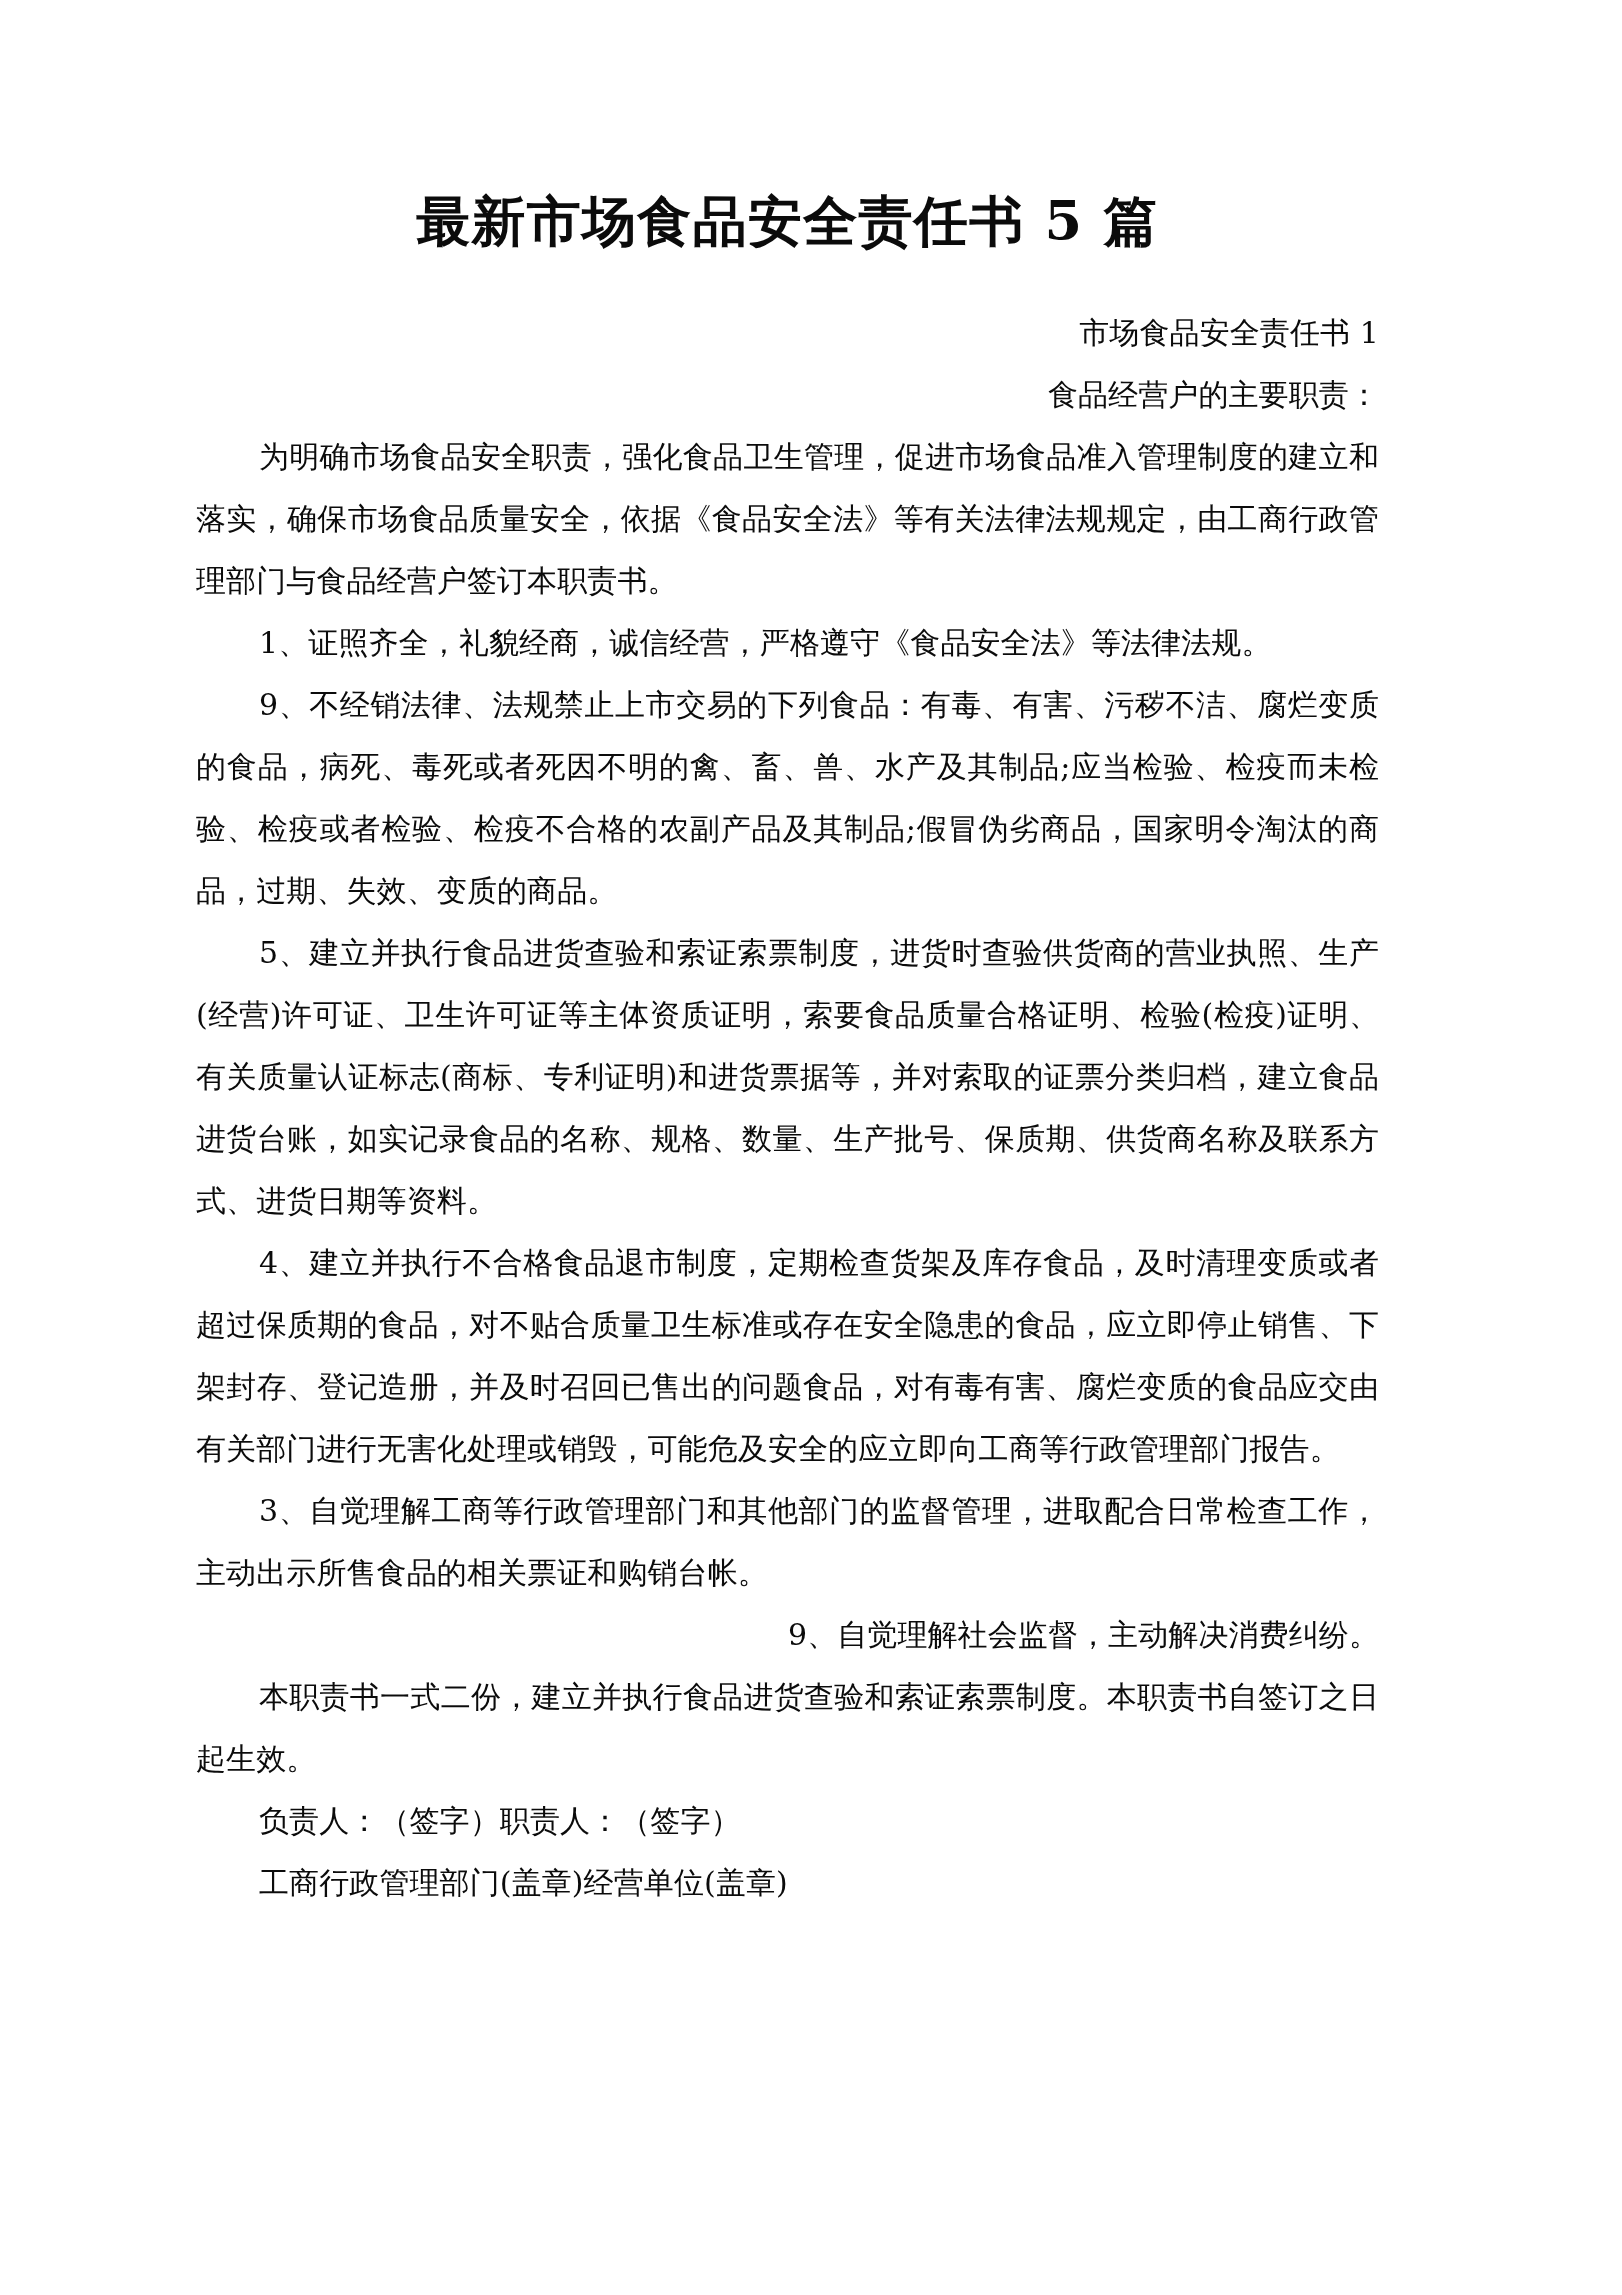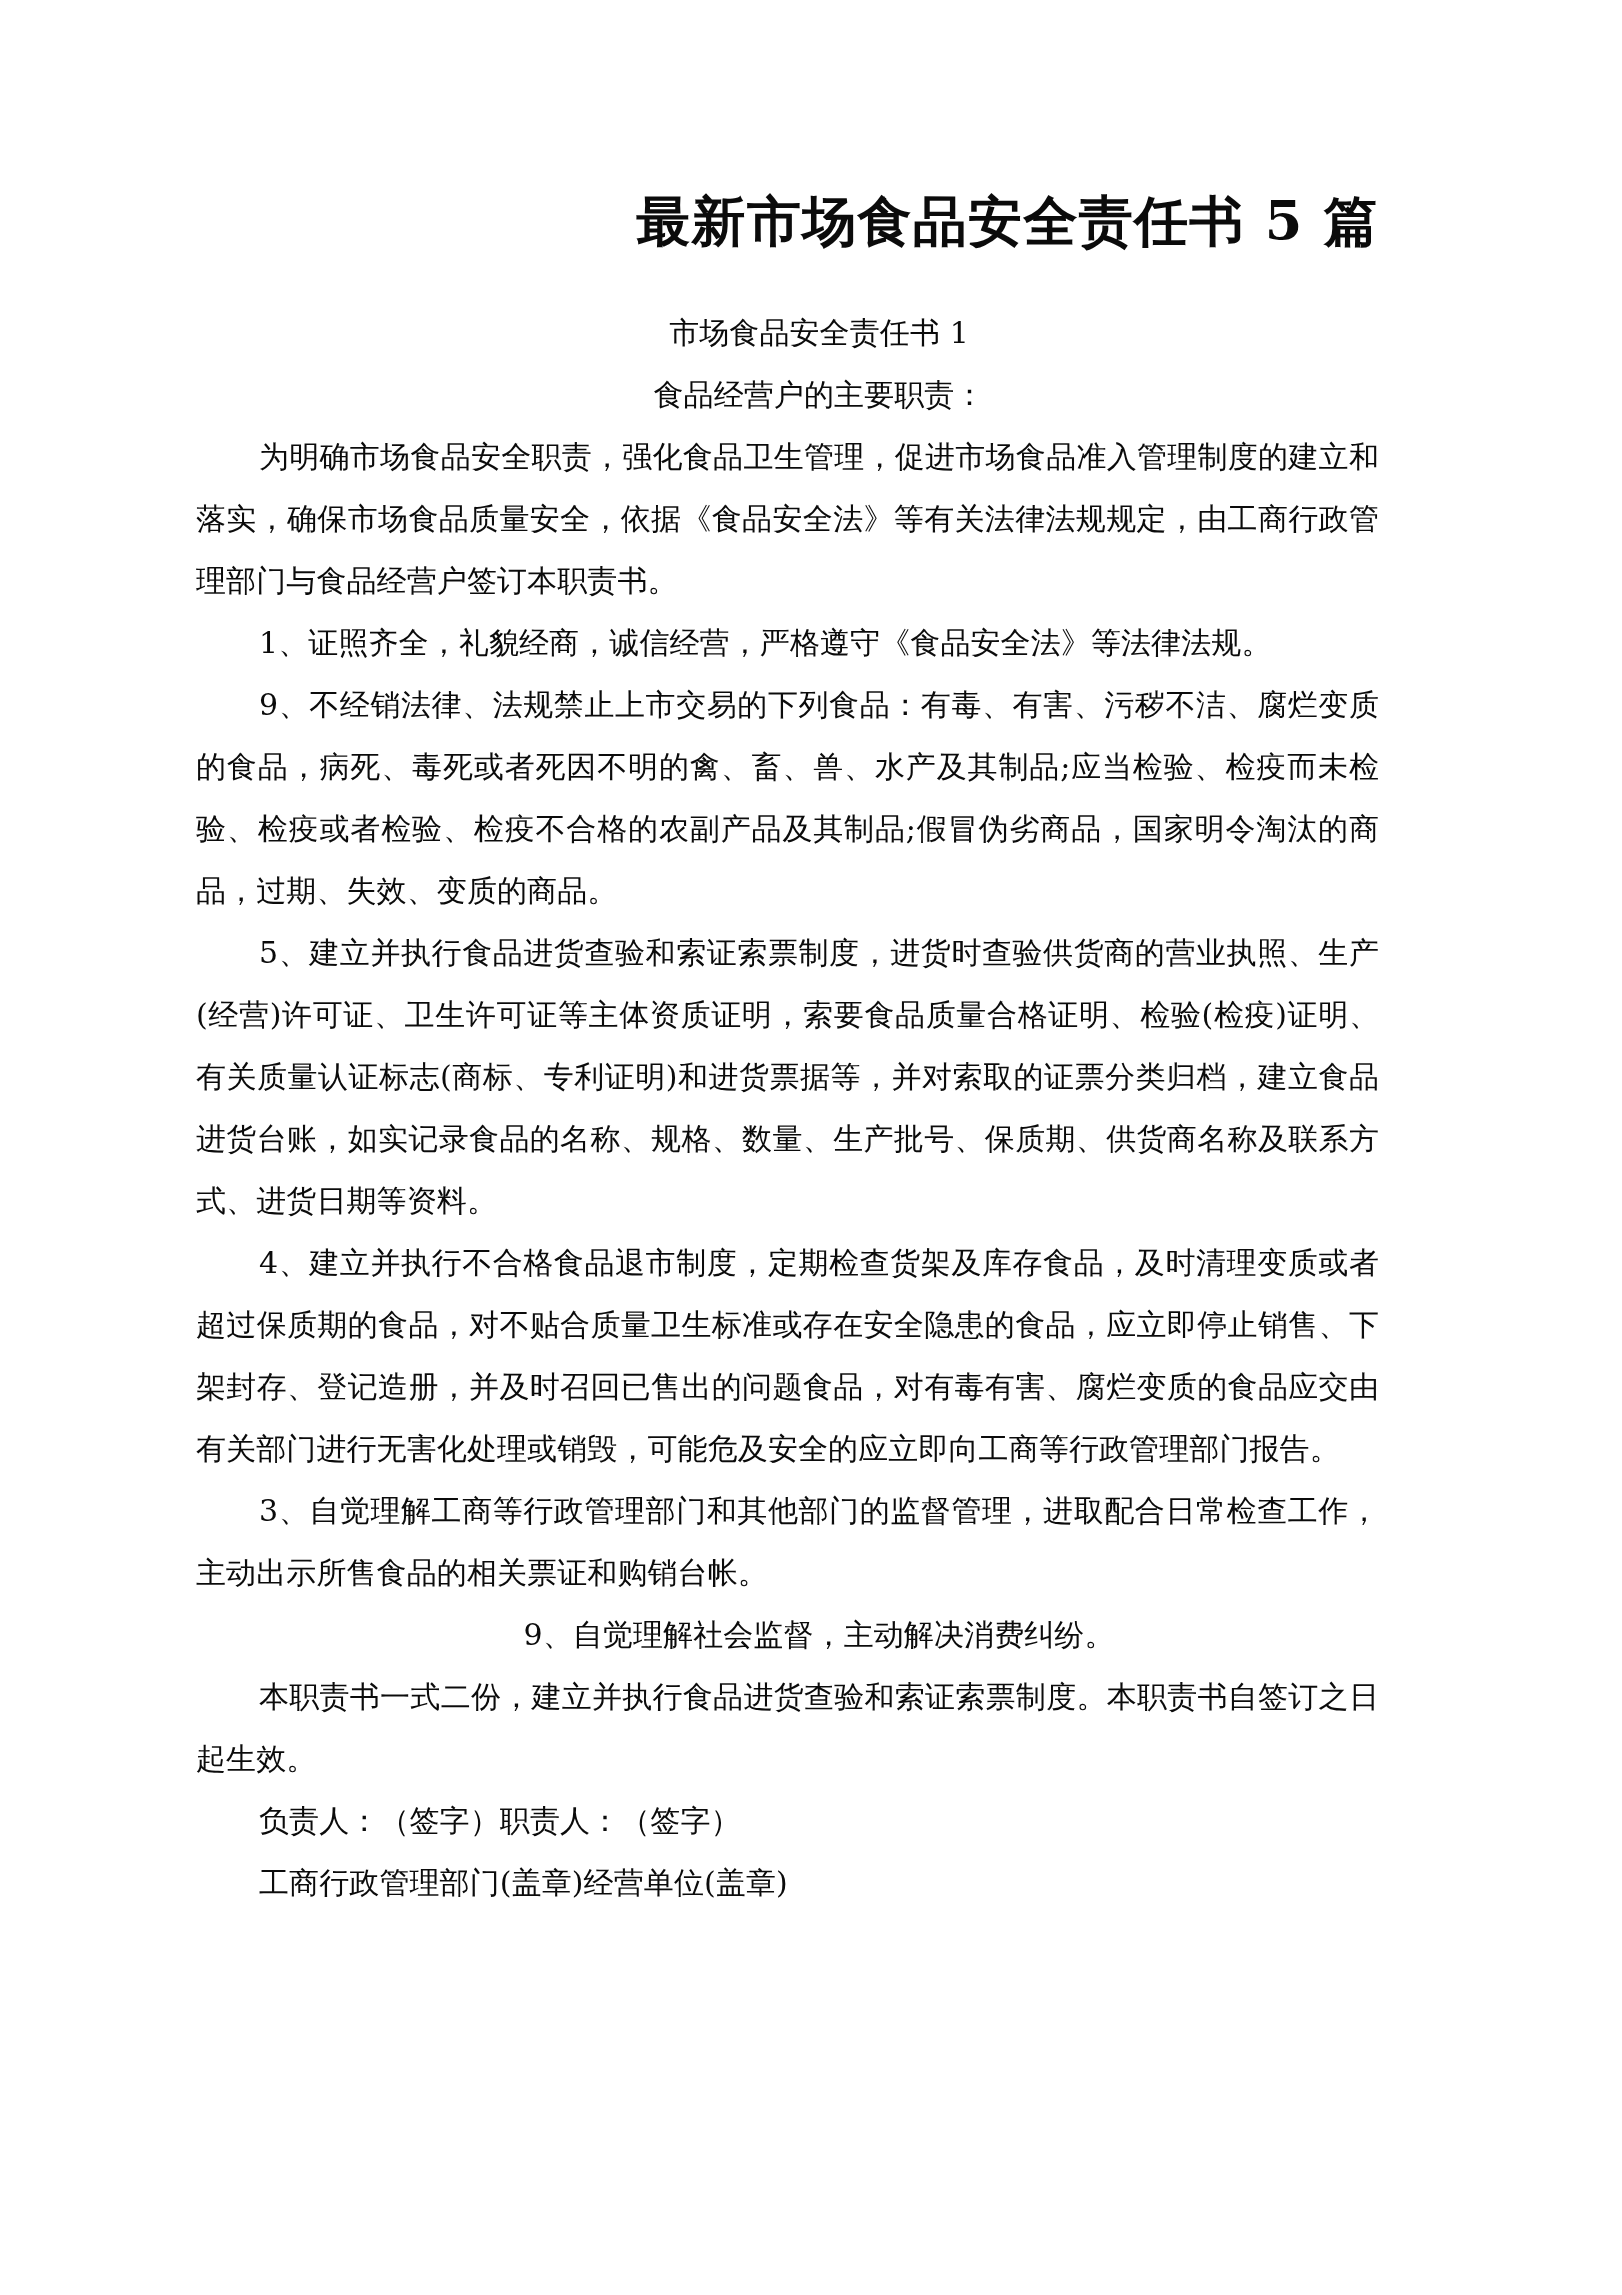--- a/index.html
+++ b/index.html
@@ -33,21 +33,21 @@
   }
 
   .doc-title {
     margin: 0;
     padding: 0;
     font-family: "DejaVu Serif", "Liberation Serif", serif;
     font-weight: 700;
     font-size: 54px;
     line-height: 1.0;
     letter-spacing: 1.3px;
-    text-align: right;
+    text-align: center;
     color: #0b0b0b;
     padding-top: 194px;
   }
 
   .body-block {
     padding-top: 54px;
   }
 
   p.para {
     margin: 0 0 0 0;
@@ -58,21 +58,21 @@
     color: #0b0b0b;
     text-align: justify;
     text-justify: inter-ideograph;
     text-indent: 63px;
     letter-spacing: 0.1px;
     word-break: break-all;
   }
 
   
   p.para.section-label {
-    text-align: center;
+    text-align: right;
   }
 
   .sig-line {
     text-align: left;
   }
 </style>
 </head>
 <body>
 
 <div class="page">

